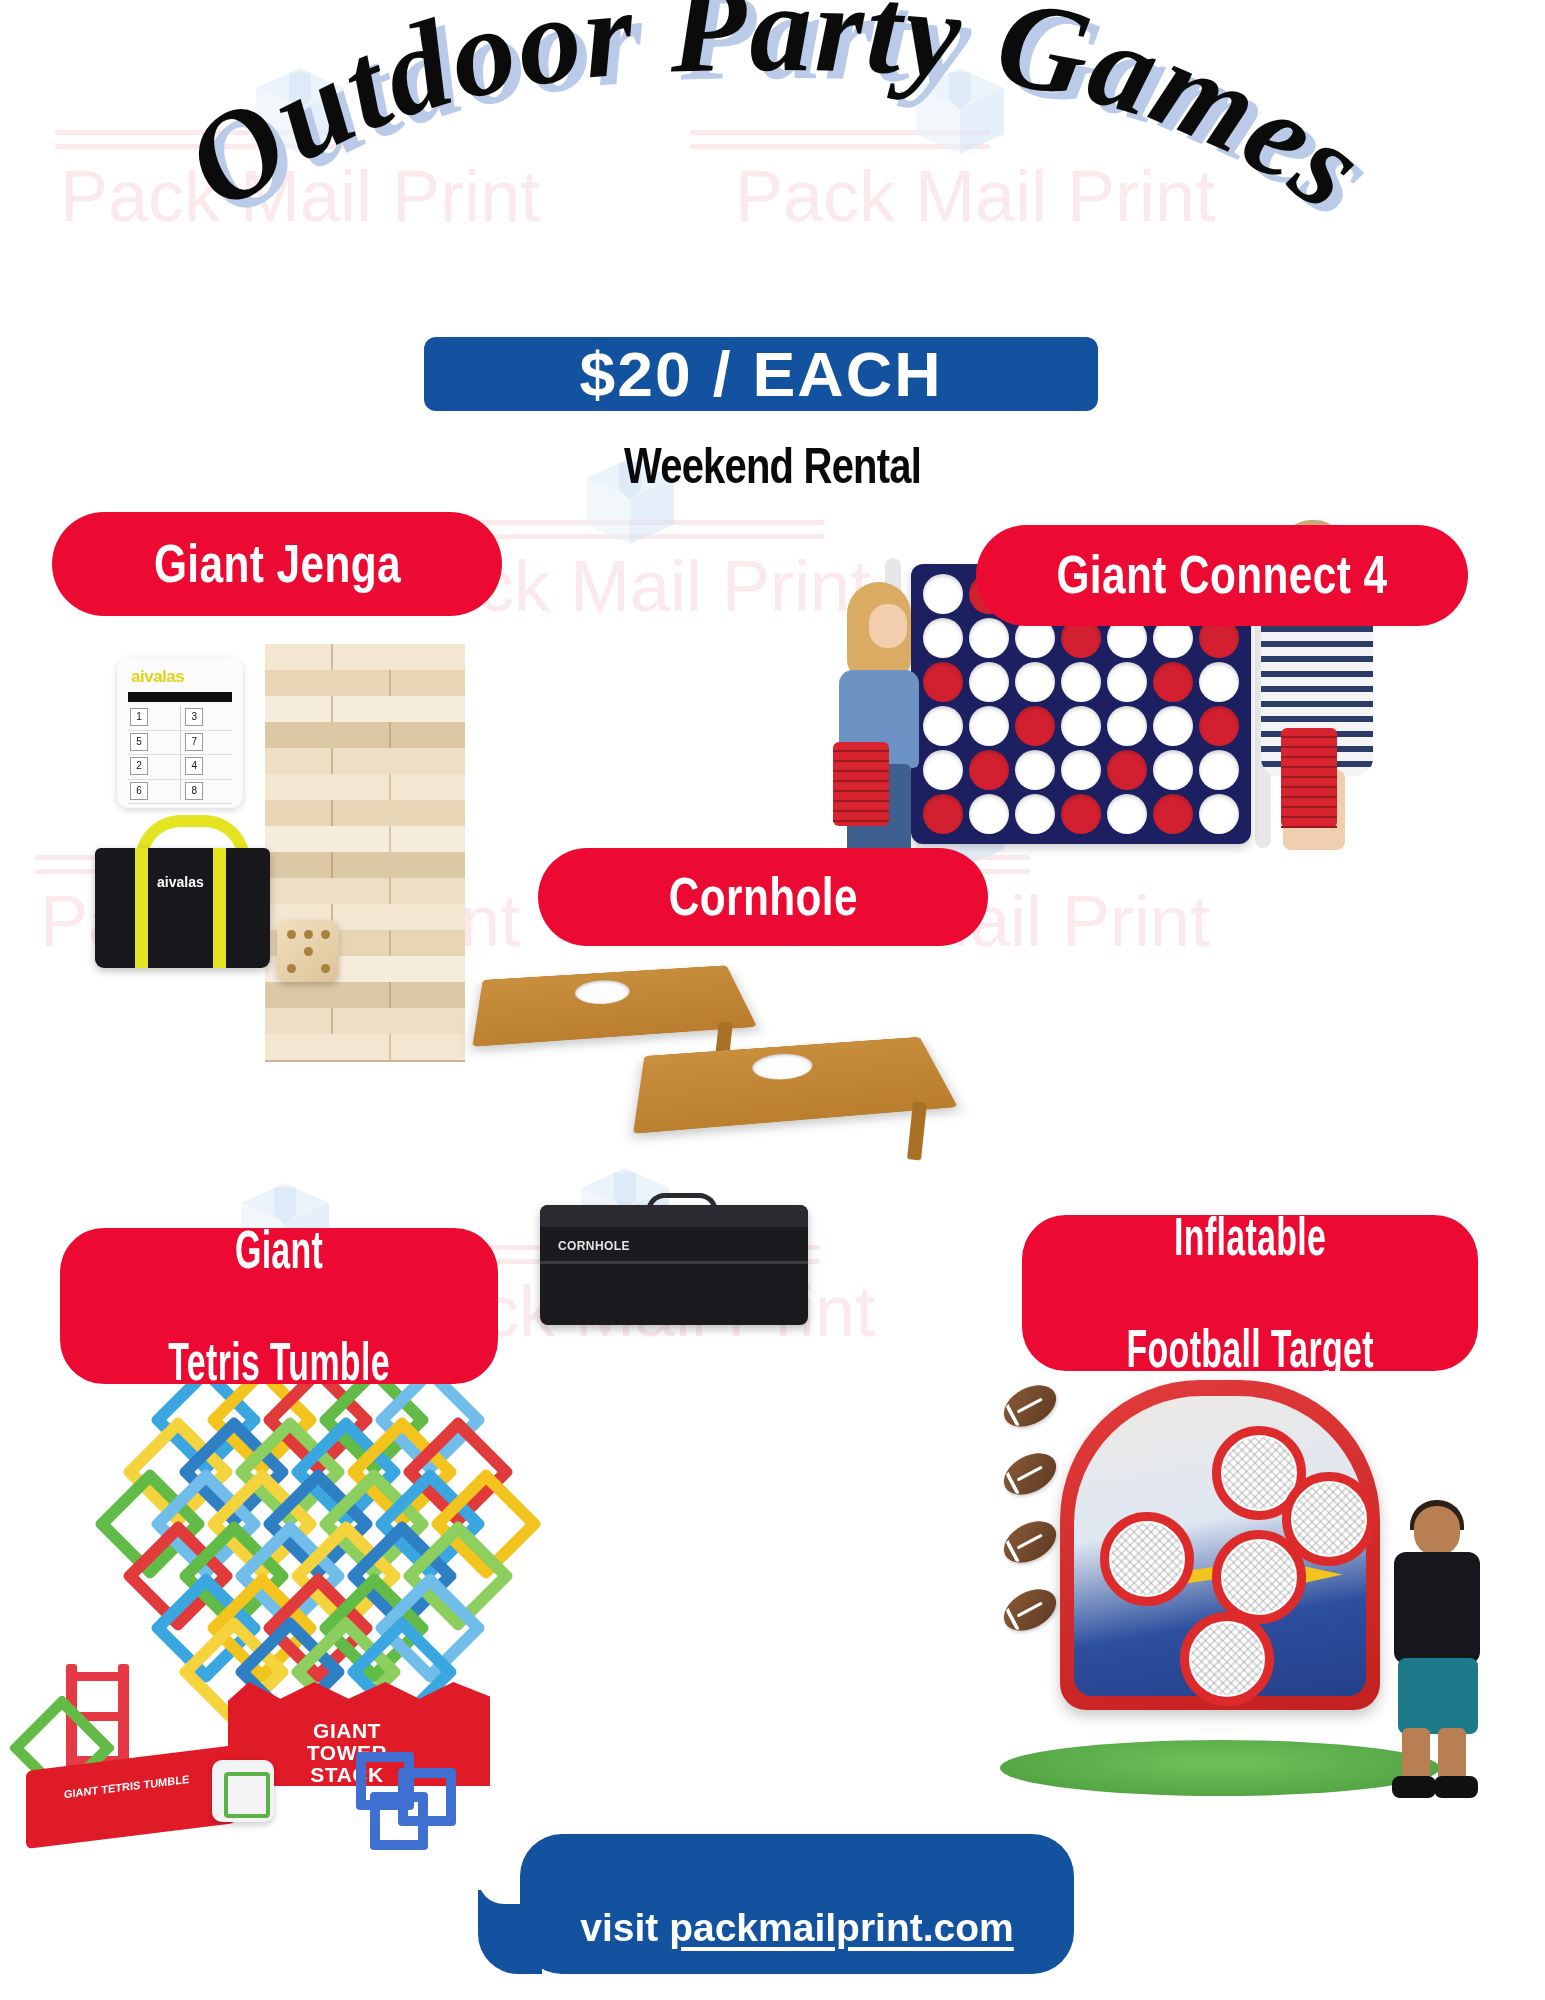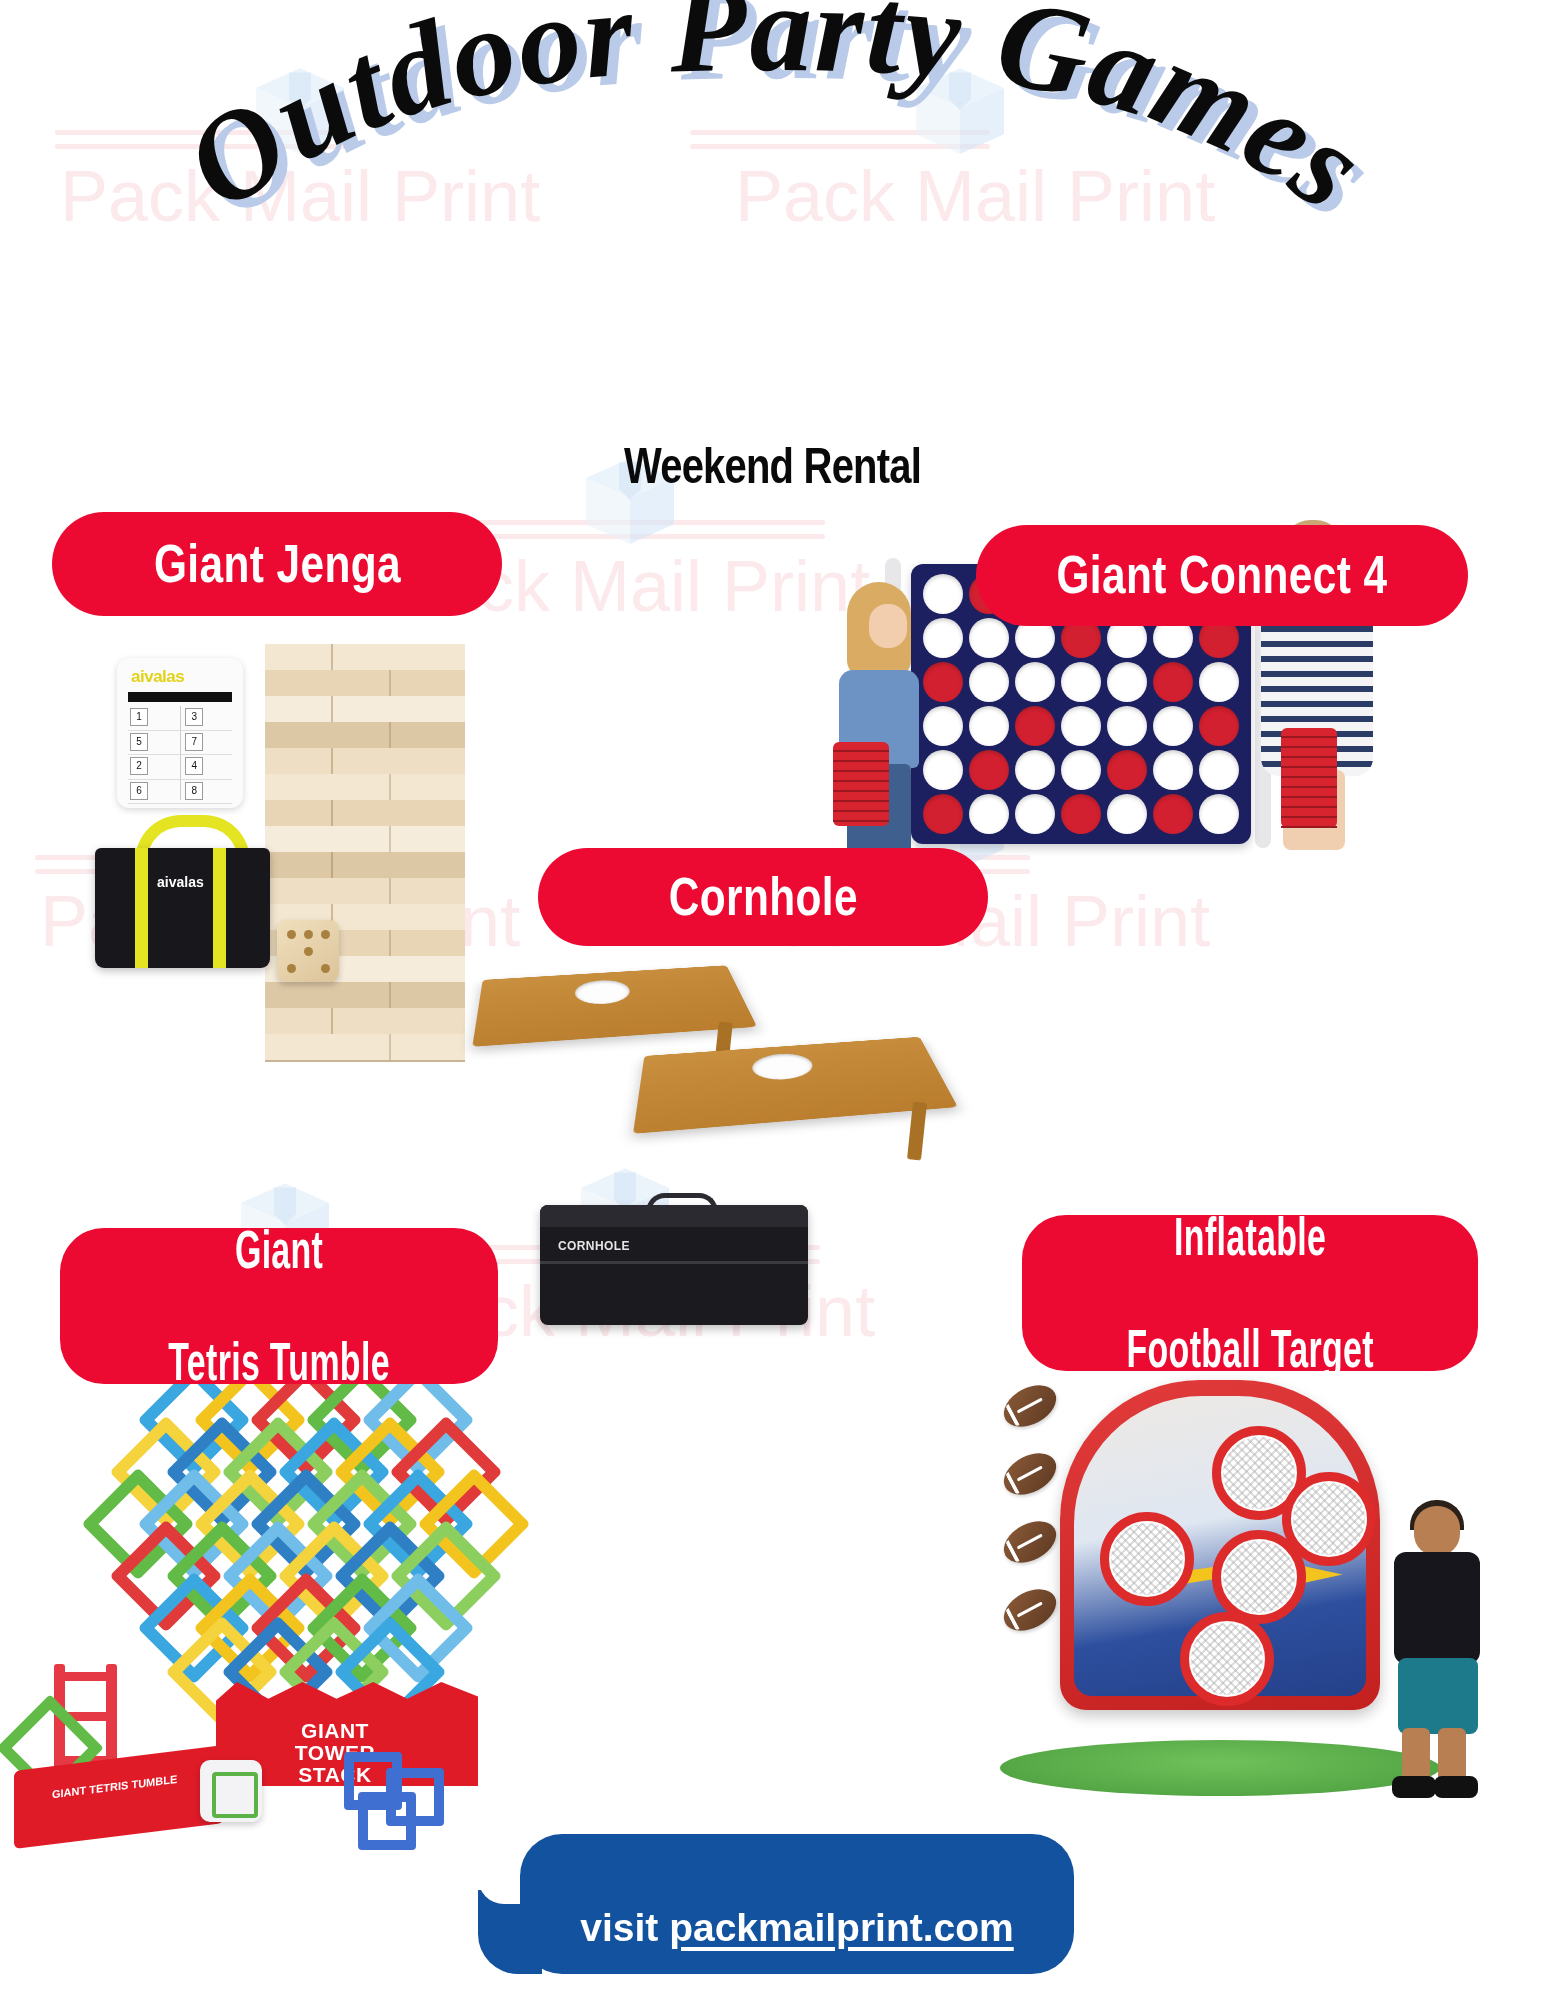--- a/index.html
+++ b/index.html
@@ -147,21 +147,21 @@
   #cornhole-bag{position:absolute;left:540px;top:1205px;width:268px;height:120px;background:#1b1b1f;
     border-radius:8px;box-shadow:0 4px 10px rgba(0,0,0,.25);z-index:5;}
   #cornhole-bag .lid{position:absolute;left:0;right:0;top:0;height:22px;background:#2a2a30;border-radius:8px 8px 0 0;}
   #cornhole-bag .hdl{position:absolute;left:106px;top:-12px;width:62px;height:14px;border:5px solid #2a2a30;
     border-bottom:none;border-radius:24px 24px 0 0;}
   #cornhole-bag .lbl{position:absolute;left:18px;top:34px;color:#e6e6e6;font-size:12px;font-weight:700;
     font-family:"Liberation Sans",sans-serif;letter-spacing:.4px;}
   #cornhole-bag .zip{position:absolute;left:0;right:0;top:56px;height:3px;background:#3b3b42;}
 
   
-  #photo-tetris{left:4px;top:1380px;width:540px;height:480px;}
+  #photo-tetris{left:16px;top:1380px;width:540px;height:480px;}
   .tt-sq{position:absolute;width:56px;height:56px;border:12px solid #3aa7e0;border-radius:5px;
     background:transparent;transform:rotate(45deg);}
   .tt-base{position:absolute;left:212px;top:302px;width:262px;height:104px;background:#e01b28;
     clip-path:polygon(0 18%,8% 0,20% 16%,33% 0,46% 16%,60% 0,73% 16%,86% 0,100% 14%,100% 100%,0 100%);
     box-shadow:0 5px 12px rgba(0,0,0,.2);}
   .tt-logo{position:absolute;left:256px;top:340px;width:150px;color:#fff;text-align:center;
     font-family:"Liberation Sans",sans-serif;font-weight:700;font-size:21px;line-height:1.04;letter-spacing:.5px;}
   .tt-ladder{position:absolute;left:42px;top:284px;width:82px;height:112px;}
   .tt-ladder .rail{position:absolute;top:0;bottom:0;width:11px;background:#e63946;border-radius:3px;}
   .tt-ladder .rail.l{left:8px;} .tt-ladder .rail.r{left:60px;}
@@ -317,20 +317,23 @@
       </defs>
       <text class="title-shadow" font-family="'Liberation Serif',serif" font-size="125" font-weight="700" font-style="italic" letter-spacing="2">
         <textPath href="#arcpath2" startOffset="50%" text-anchor="middle">Outdoor Party Games</textPath>
       </text>
       <text class="title-main" font-family="'Liberation Serif',serif" font-size="125" font-weight="700" font-style="italic" letter-spacing="2">
         <textPath href="#arcpath" startOffset="50%" text-anchor="middle">Outdoor Party Games</textPath>
       </text>
     </svg>
   </div>
 
+  <div id="price-banner">
+    <span id="price-text">$20 / EACH</span>
+  </div>
   <div id="weekend-rental">Weekend Rental</div>
 
   <div class="pill" id="pill-jenga">
     <span>Giant Jenga</span>
   </div>
 
   <div class="pill" id="pill-connect4">
     <span>Giant Connect 4</span>
   </div>
 

